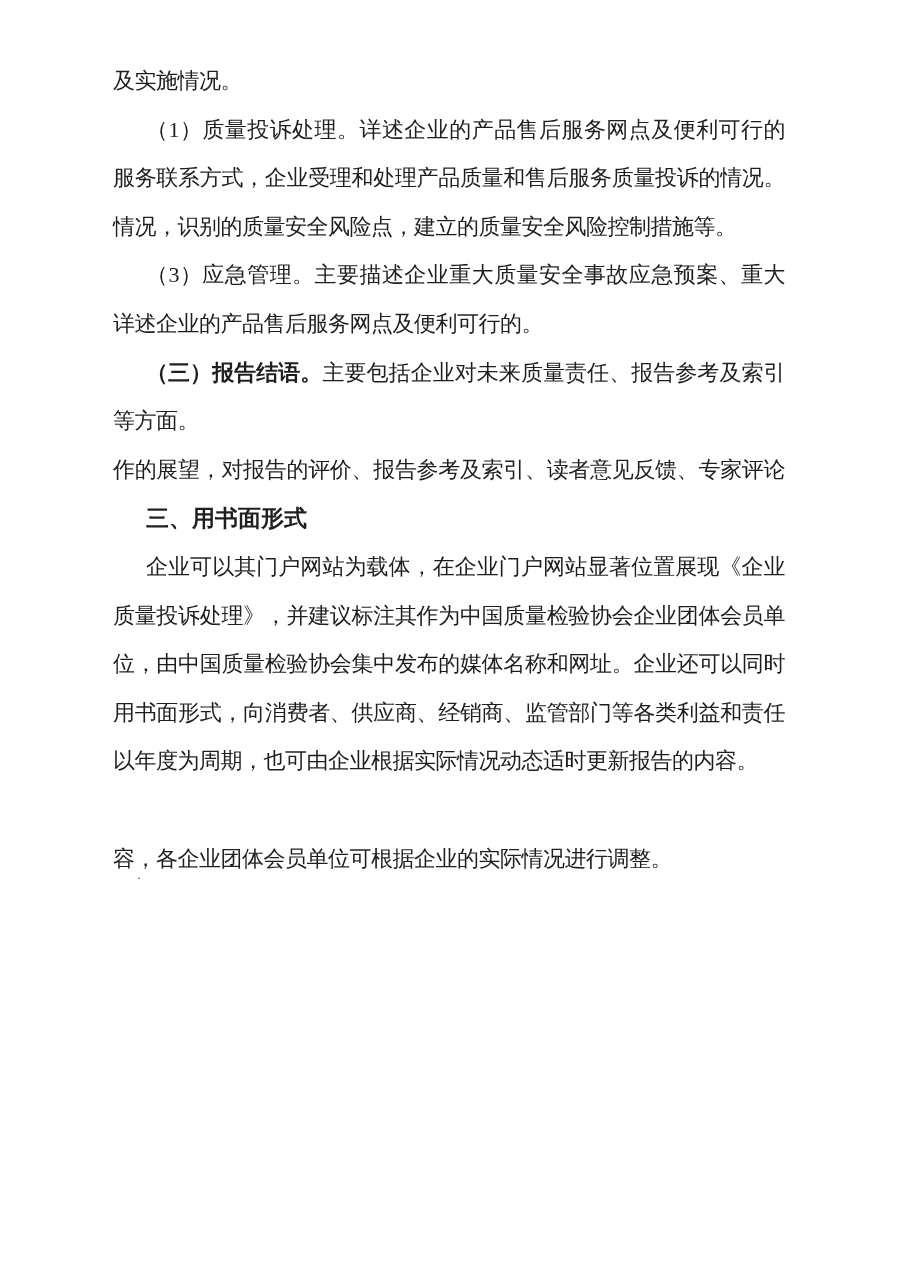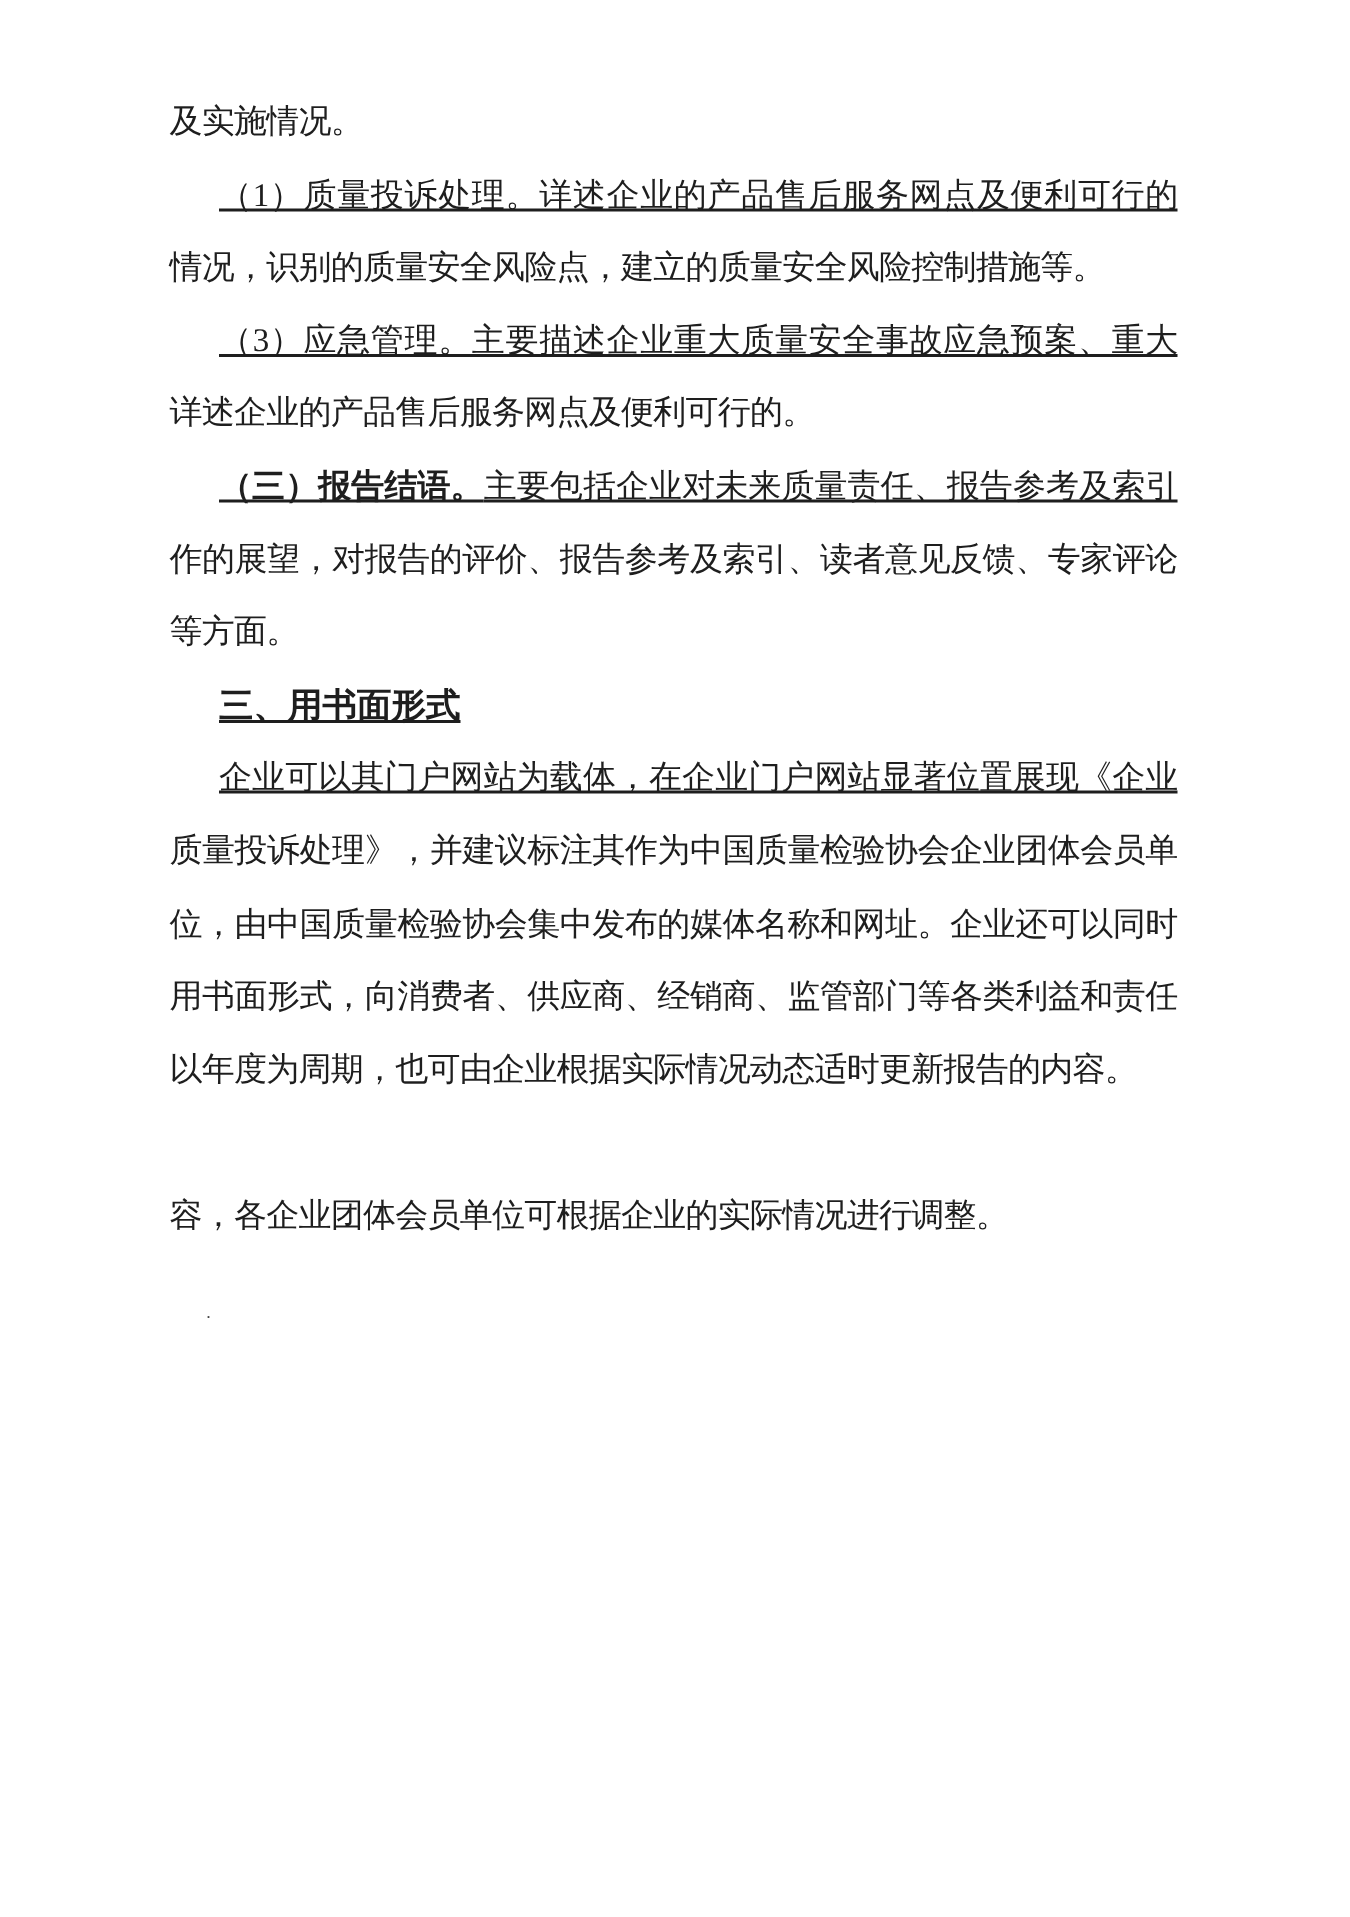--- a/index.html
+++ b/index.html
@@ -29,21 +29,20 @@
     letter-spacing: -0.5px;
     white-space: normal;
     text-align: left;
   }
   .just {
     text-align: justify;
     text-align-last: justify;
   }
   .ind {
     text-indent: 33px;
-    text-decoration: underline;
   }
   .b {
     font-weight: bold;
   }
   .heading {
     font-family: "Liberation Sans", "DejaVu Sans", sans-serif;
     font-weight: bold;
     font-size: 23px;
     letter-spacing: 0;
   }
@@ -71,31 +70,32 @@
 </style>
 </head>
 <body>
 
 <div class="page">
   <div class="content">
 
     <div class="line">及实施情况。</div>
 
     <div class="line ind just">（1）质量投诉处理。详述企业的产品售后服务网点及便利可行的</div>
+    <div class="line just">服务联系方式，企业受理和处理产品质量和售后服务质量投诉的情况。</div>
 
     <div class="line">情况，识别的质量安全风险点，建立的质量安全风险控制措施等。</div>
 
     <div class="line ind just">（3）应急管理。主要描述企业重大质量安全事故应急预案、重大</div>
     <div class="line">详述企业的产品售后服务网点及便利可行的。</div>
 
     <div class="line ind just">
       <span class="b">（三）报告结语。</span><span>主要包括企业对未来质量责任、报告参考及索引</span>
     </div>
+    <div class="line">等方面。</div>
     <div class="line just">作的展望，对报告的评价、报告参考及索引、读者意见反馈、专家评论</div>
-    <div class="line">等方面。</div>
 
     <div class="line ind heading">三、用书面形式</div>
 
     <div class="line ind just">企业可以其门户网站为载体，在企业门户网站显著位置展现《企业</div>
     <div class="line just">质量投诉处理》，并建议标注其作为中国质量检验协会企业团体会员单</div>
     <div class="line just">位，由中国质量检验协会集中发布的媒体名称和网址。企业还可以同时</div>
     <div class="line just">用书面形式，向消费者、供应商、经销商、监管部门等各类利益和责任</div>
     <div class="line">以年度为周期，也可由企业根据实际情况动态适时更新报告的内容。</div>
 
     <div class="spacer"></div>

